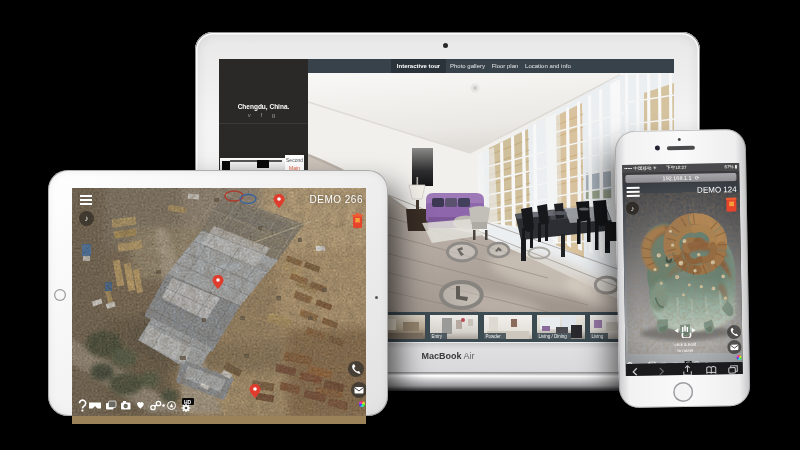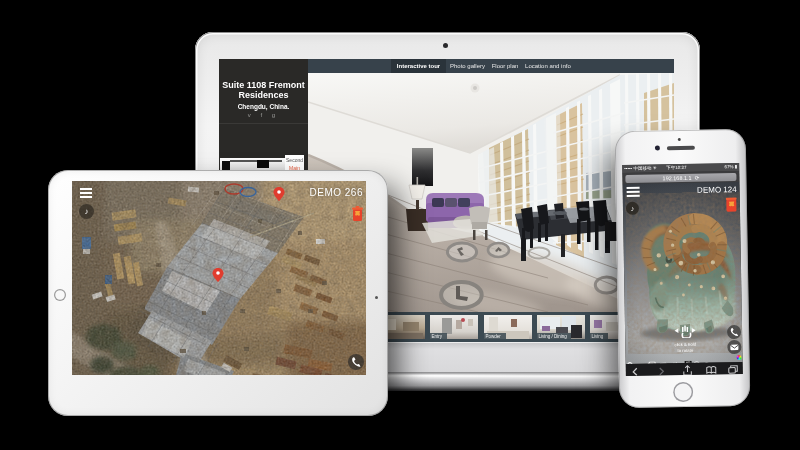--- a/index.html
+++ b/index.html
@@ -232,21 +232,20 @@
   </div>
 
   <div class="abs" style="left:0;top:0;width:455px;height:14px;background:#37424b;">
 
     <div class="abs" style="left:172px;top:0;width:55px;height:14px;background:#2a333a;color:#fff;font-size:6px;font-weight:bold;text-align:center;line-height:14px;">Interactive tour</div>
     <div class="abs" style="left:231px;top:0;width:170px;height:14px;color:#e8e8e8;font-size:6px;line-height:14px;">Photo gallery&nbsp;&nbsp;&nbsp;&nbsp;Floor plan&nbsp;&nbsp;&nbsp;&nbsp;Location and info</div>
   </div>
 
   <div class="abs" style="left:0;top:0;width:89px;height:283px;background:#2a2927;color:#fff;">
 
-    <div class="abs" style="left:0;top:21px;width:89px;text-align:center;font-size:9px;font-weight:bold;line-height:1.15;">Suite 1108 Fremont Residences</div>
 
     <div class="abs" style="left:0;top:44px;width:89px;text-align:center;font-size:6.5px;font-weight:bold;">Chengdu, China.</div>
 
     <div class="abs" style="left:0;top:53px;width:89px;text-align:center;font-size:6px;color:#9a9a98;letter-spacing:4px;">v&nbsp;f&nbsp;g</div>
 
     <div class="abs" style="left:0;top:64px;width:89px;height:1px;background:#3a3937;"></div>
 
     <div class="abs" style="left:1px;top:99px;width:65px;height:13px;background:linear-gradient(180deg,#ffffff,#d8d8d8);">
       <div class="abs" style="left:2px;top:3px;width:8px;height:9px;background:#0a0a0a;"></div>
       <div class="abs" style="left:10px;top:2px;width:52px;height:2px;background:#555;"></div>
@@ -349,32 +348,33 @@
             <text x="319.5" y="25.7">Living / Dining</text>
         <rect x="371" y="21" width="18" height="6" fill="#3c4a52" opacity="0.85"></rect>
             <text x="372.5" y="25.7">Living</text>
       </g>
     </svg>
   </div>
 </div>
 
 <div class="abs" style="left:190px;top:343px;width:516px;height:30px;background:linear-gradient(180deg,#c8c8ca,#dfdfe1 20%,#d8d8da);border-radius:0 0 4px 4px;"></div>
 
+<div class="abs" style="left:340px;top:351px;width:216px;text-align:center;font-size:9px;color:#3a3a3a;"><b style="font-weight:bold;">MacBook</b> <span style="color:#666;">Air</span></div>
 
 <div class="abs" style="left:190px;top:372px;width:516px;height:19px;background:linear-gradient(180deg,#8a8a8c,#f8f8f8 22%,#d2d2d4 40%,#9a9a9c 72%,#2e2e30 96%);border-radius:0 0 12px 12px;"></div>
 
 <div class="abs" style="left:330px;top:374px;width:240px;height:3px;background:radial-gradient(ellipse at 35% 50%,rgba(255,255,255,0.95),rgba(255,255,255,0) 75%);"></div>
 
 <div class="abs" style="left:48px;top:170px;width:340px;height:246px;background:linear-gradient(135deg,#ffffff,#eeeeee 60%,#e2e2e2);border-radius:20px;box-shadow:inset 0 0 0 1px rgba(120,120,120,0.55), inset 0 0 10px rgba(0,0,0,0.08), 18px 10px 30px -8px rgba(0,0,0,0.65);">
 
   <div class="abs" style="left:6px;top:119px;width:12px;height:12px;border-radius:50%;background:#f8f8f8;box-shadow:inset 0 0 0 1.2px #9a9a9a;"></div>
 
   <div class="abs" style="left:327px;top:126px;width:3px;height:3px;border-radius:50%;background:#555;"></div>
 
-  <div id="ipadscr" class="abs" style="left:24px;top:11px;width:294px;height:194px;background:#9b8259;overflow:hidden;">
+  <div id="ipadscr" class="abs" style="left:24px;top:18px;width:294px;height:236px;background:#9b8259;overflow:hidden;">
   <svg width="294" height="228" viewBox="0 0 294 228">
     <defs>
       <linearGradient id="dirt" x1="0" y1="0" x2="1" y2="1">
         <stop offset="0" stop-color="#7d6codel"></stop>
       </linearGradient>
       <filter id="graind" x="0" y="0" width="100%" height="100%">
         <feTurbulence type="fractalNoise" baseFrequency="0.5" numOctaves="3" seed="7"></feTurbulence>
         <feColorMatrix type="matrix" values="0 0 0 0 0  0 0 0 0 0  0 0 0 0 0  0.9 0.9 0.9 0 -0.9"></feColorMatrix>
       </filter>
       <filter id="grainl" x="0" y="0" width="100%" height="100%">

